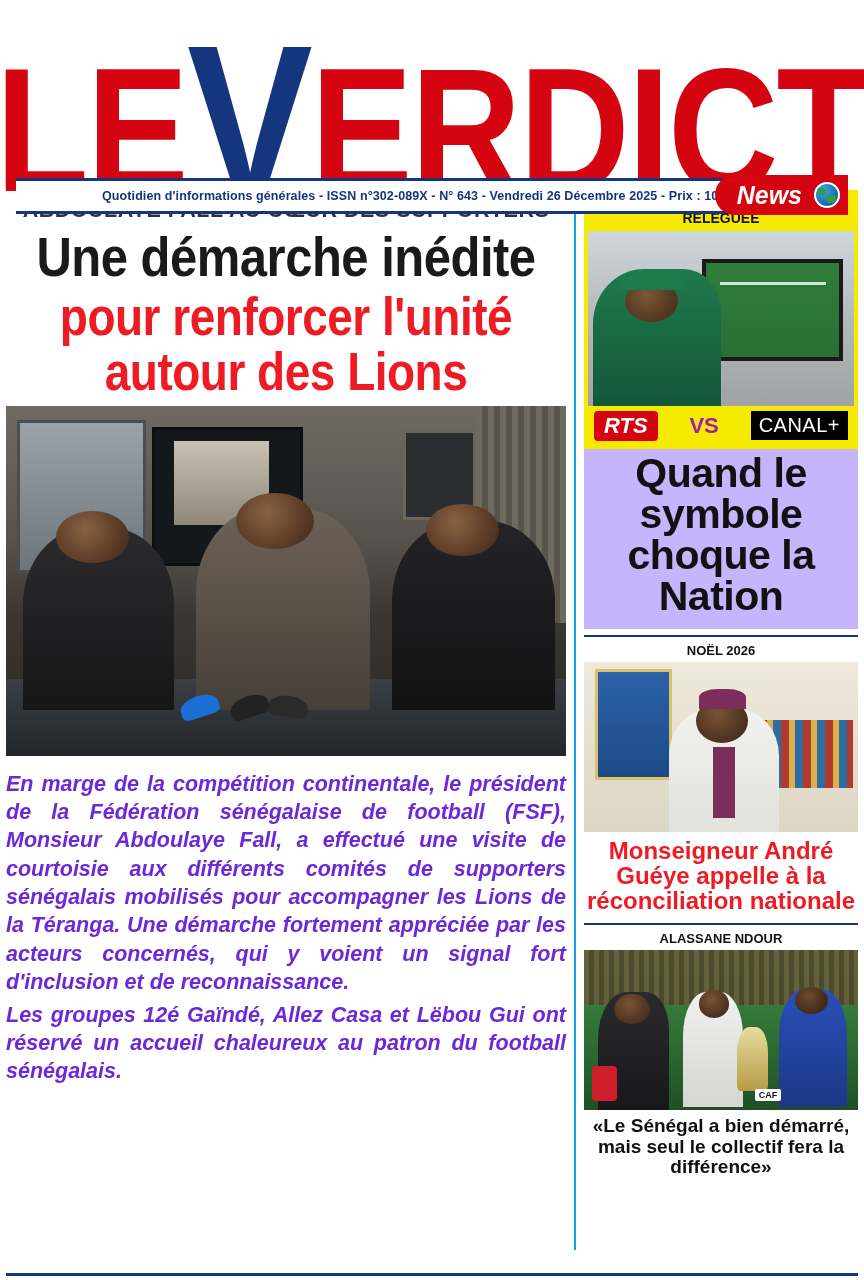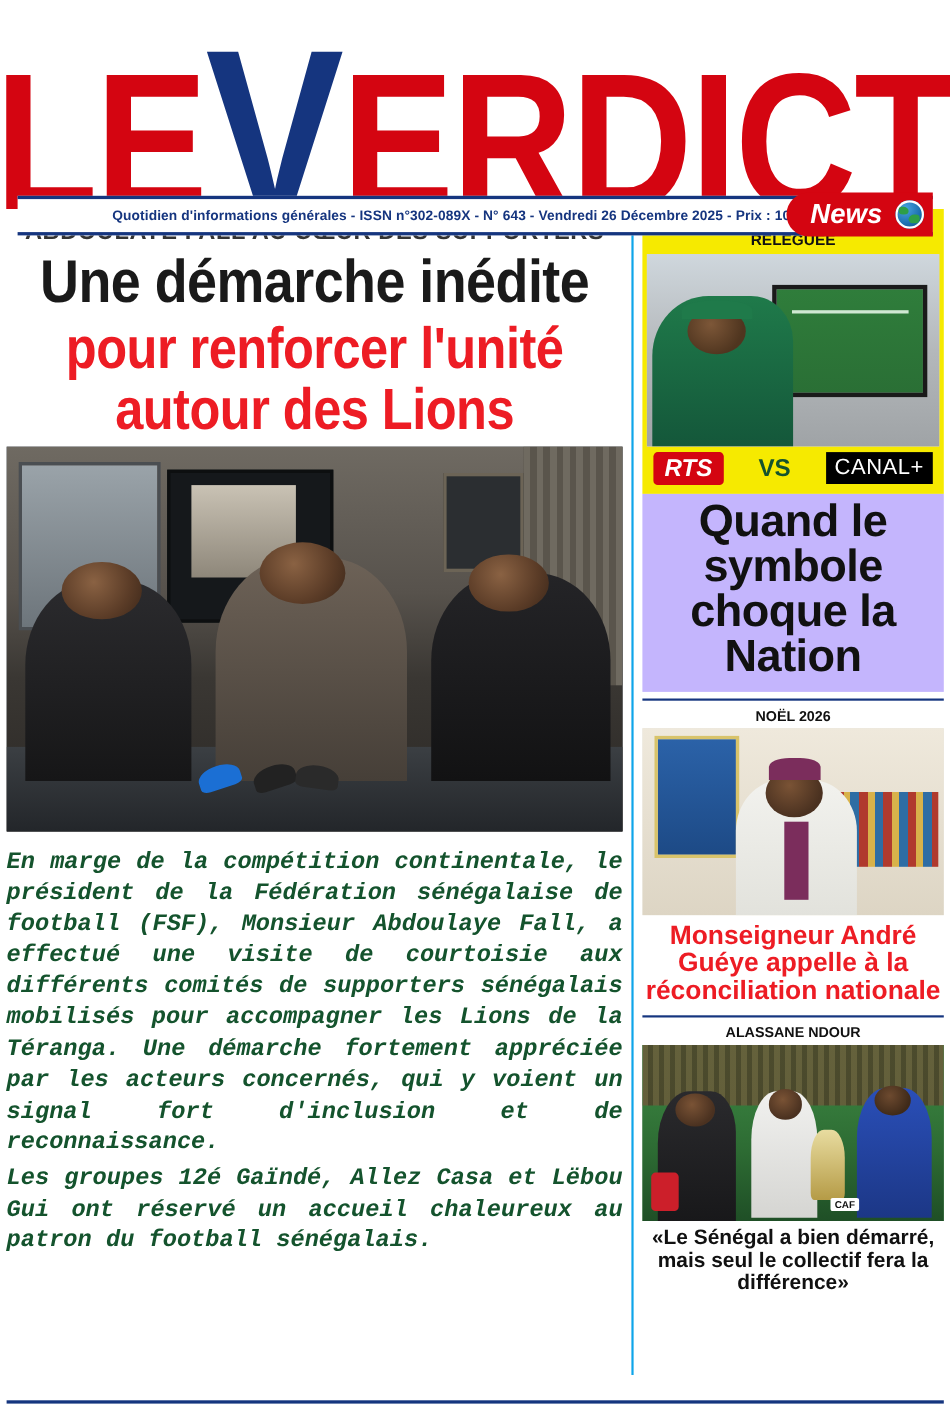--- a/index.html
+++ b/index.html
@@ -238,26 +238,26 @@
     background: #1b6fd4;
     border-radius: 50% 50% 20% 20%;
     transform: rotate(-18deg);
   }
   .mic2 { left: 40%; background:#222; }
   .mic3 { left: 47%; background:#2a2a2a; transform: rotate(8deg); }
   .mic1 { left: 31%; }
 
   .lead-text {
     margin-top: 14px;
-    font-family: Liberation Mono, monospace;
+    font-family: Liberation Sans, sans-serif;
     font-style: italic;
     font-weight: bold;
     font-size: 21.5px;
     line-height: 1.32;
-    color: #14532d;
+    color: #6d28d9;
     text-align: justify;
   }
   .lead-text p { margin: 0 0 4px 0; }
 
   
   .box-yellow-top {
     background: #f6ea00;
     padding: 4px 4px 6px 4px;
   }
   .rc-kicker {
@@ -316,21 +316,21 @@
     color: #fff;
     font-weight: bold;
     font-style: italic;
     font-size: 22px;
     padding: 2px 10px;
     border-radius: 4px;
   }
   .vs-label {
     font-weight: bold;
     font-size: 22px;
-    color: #14532d;
+    color: #a21caf;
   }
   .canal-logo {
     background: #000;
     color: #fff;
     font-weight: normal;
     font-size: 20px;
     padding: 3px 8px;
     letter-spacing: 0.5px;
   }
   .box-yellow-head {

